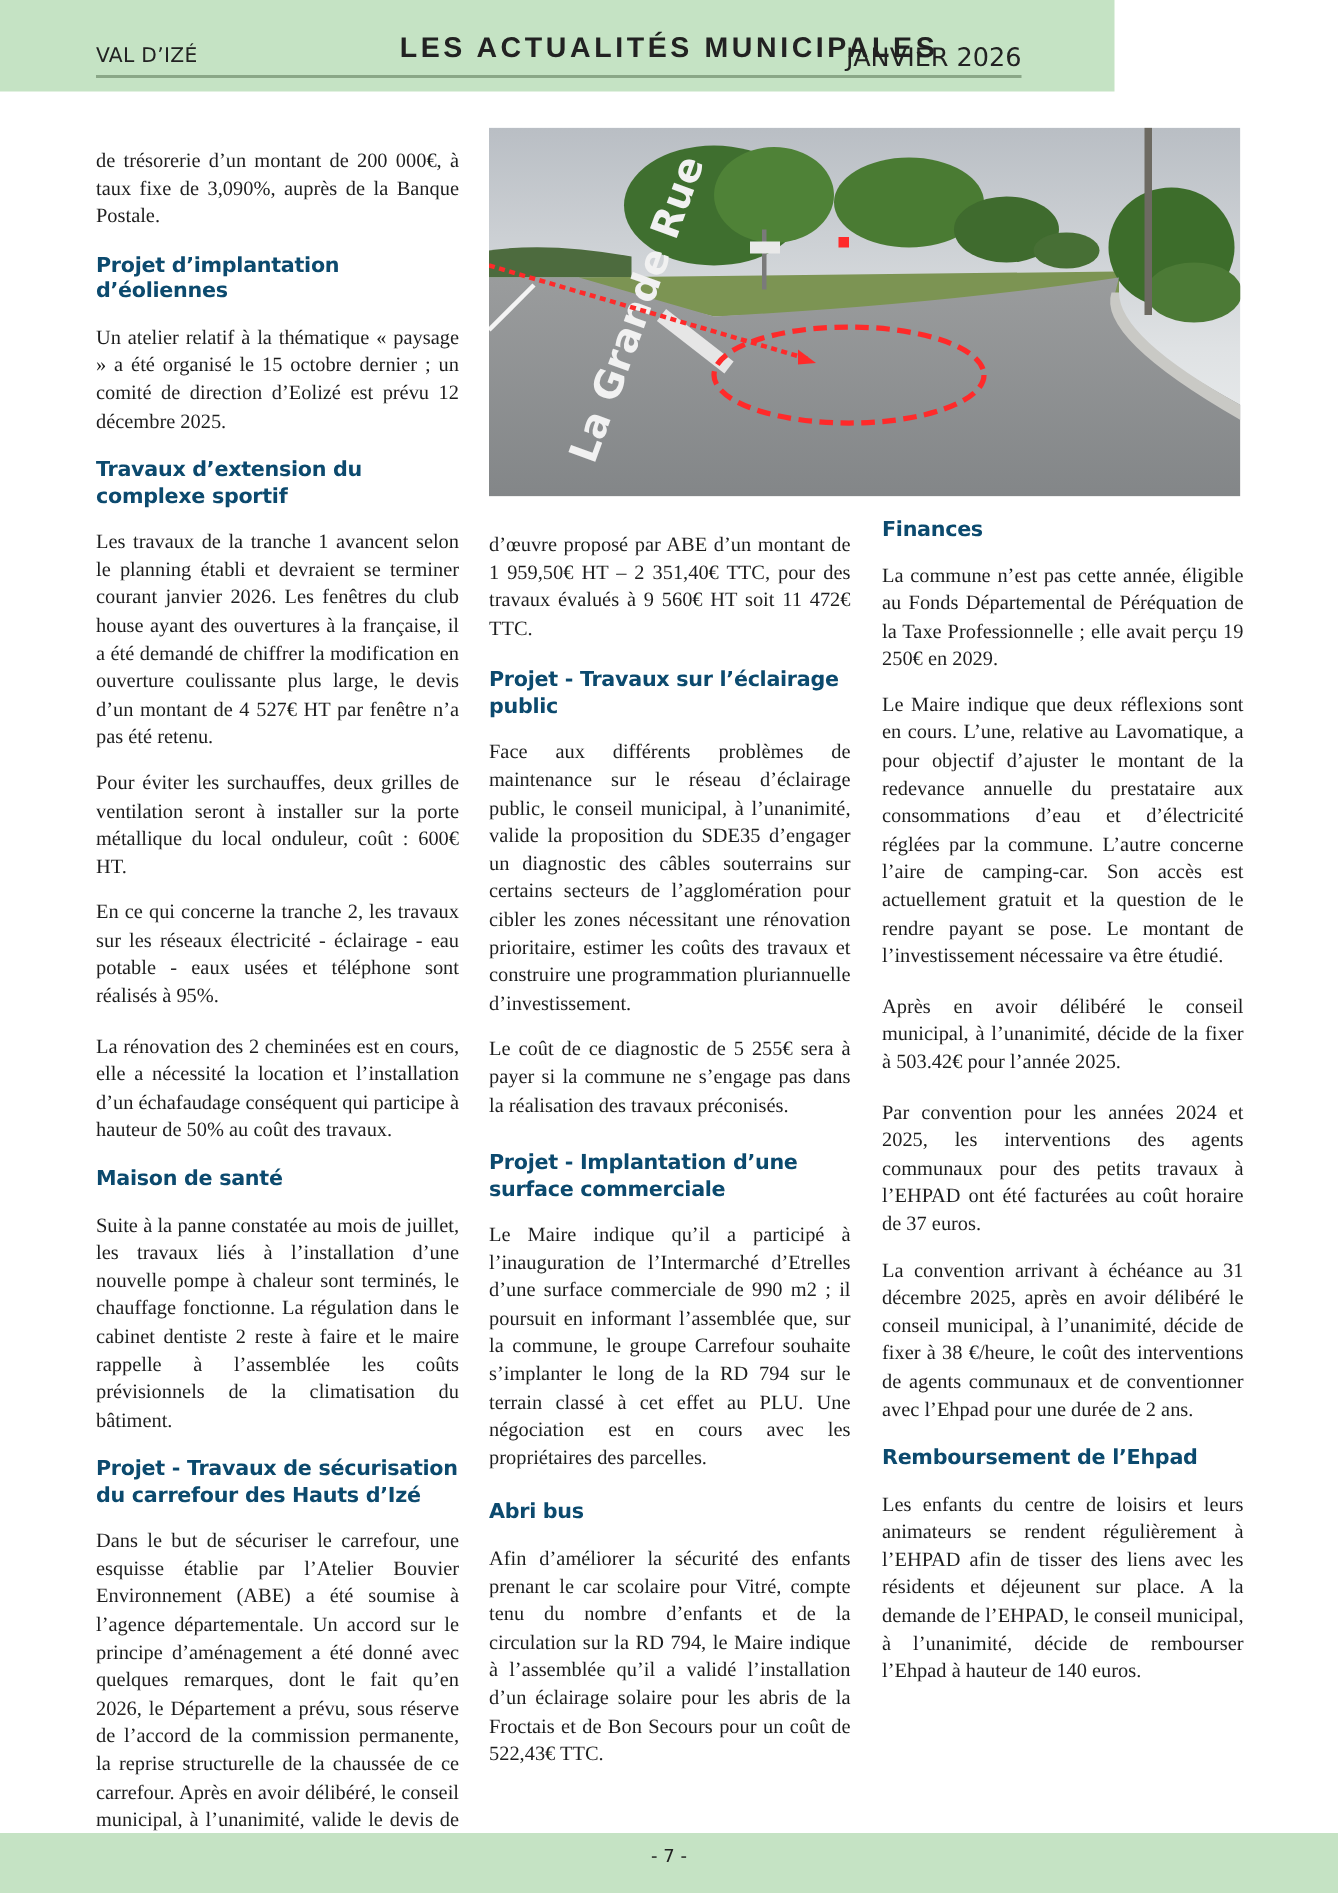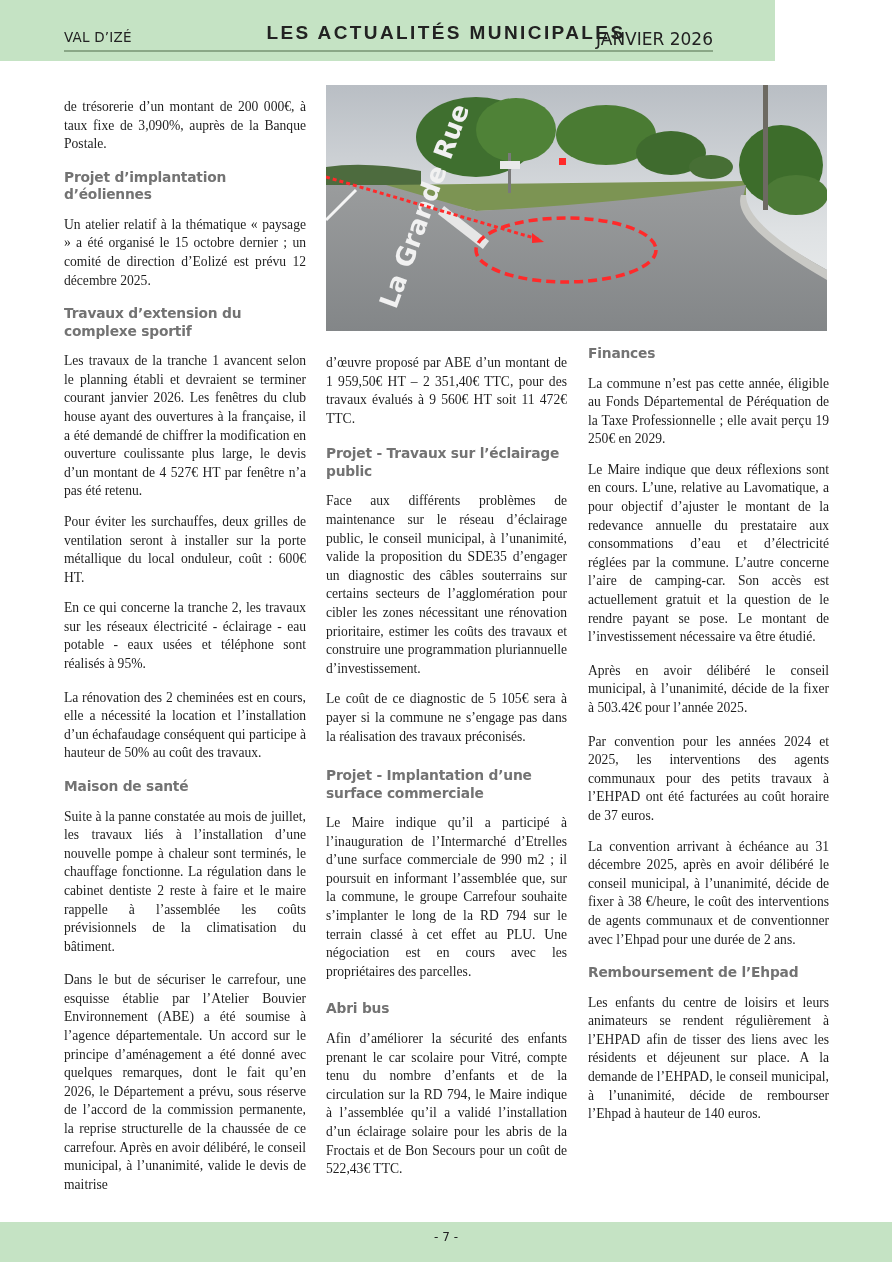--- a/index.html
+++ b/index.html
@@ -1,30 +1,30 @@
 <!DOCTYPE html>
 <html><head>
 <meta charset="utf-8">
 <style>
   html, body { margin:0; padding:0; }
   body { width:892px; height:1262px; background:#ffffff; position:relative; overflow:hidden; font-family:"Liberation Serif", serif; color:#1e1e1e; }
-  .header { position:absolute; left:0; top:0; width:743px; height:61px; background:#c5e3c4;padding-left:32px; }
+  .header { position:absolute; left:0; top:0; width:743px; height:61px; background:#c5e3c4; }
   .header .left { position:absolute; left:64px; top:29px; font-family:"DejaVu Sans", sans-serif; font-size:13.5px; color:#222; letter-spacing:0.2px; }
   .header .title { position:absolute; left:0; width:892px; text-align:center; top:22px; font-family:Liberation Sans, sans-serif; font-weight:bold; font-size:19px; letter-spacing:2.4px; color:#222; }
   .header .right { position:absolute; right:62px; top:29px; font-family:"DejaVu Sans", sans-serif; font-size:17px; color:#222; }
   .header .rule { position:absolute; left:64px; right:62px; top:50px; height:2px; background:#8aa787; }
   .footer { position:absolute; left:0; top:1222px; width:892px; height:40px; background:#c5e3c4; }
   .footer .pg { position:absolute; left:0; width:892px; text-align:center; top:8px; font-family:"DejaVu Sans", sans-serif; font-size:12px; color:#222; }
 
   .col { position:absolute; }
   .c1 { left:64px; top:86px; width:242px; }
   .c2 { left:326px; top:342px; width:241px; }
   .c3 { left:588px; top:345px; width:241px; }
 
-  h2 { margin:0 0 5px 0; font-family:"DejaVu Sans", sans-serif; font-weight:bold; font-size:13.8px; line-height:17.5px; color:#737373; letter-spacing:-0.2px; }
+  h2 { margin:0 0 5px 0; font-family:"DejaVu Sans", sans-serif; font-weight:bold; font-size:13.8px; line-height:17.5px; color:#0c4a6e; letter-spacing:-0.2px; }
   p { margin:12px 0 6px 0; font-size:13.6px; line-height:18.6px; text-align:justify; hyphens:none; }
   .sec { margin-bottom:15px; }
   .photo { position:absolute; left:326px; top:85px; width:501px; height:246px; overflow:hidden; }
 </style>
 </head>
 <body>
 
 <div class="header">
   <span class="left">VAL D’IZÉ</span>
   <span class="title">LES ACTUALITÉS MUNICIPALES</span>
@@ -86,31 +86,32 @@
     <p>En ce qui concerne la tranche 2, les travaux sur les réseaux électricité - éclairage - eau potable - eaux usées et téléphone sont réalisés à 95%.</p>
   </div>
   <div class="sec">
     <p>La rénovation des 2 cheminées est en cours, elle a nécessité la location et l’installation d’un échafaudage conséquent qui participe à hauteur de 50% au coût des travaux.</p>
   </div>
   <div class="sec">
     <h2>Maison de santé</h2>
     <p>Suite à la panne constatée au mois de juillet, les travaux liés à l’installation d’une nouvelle pompe à chaleur sont terminés, le chauffage fonctionne. La régulation dans le cabinet dentiste 2 reste à faire et le maire rappelle à l’assemblée les coûts prévisionnels de la climatisation du bâtiment.</p>
   </div>
   <div class="sec">
+    <h2>Projet - Travaux de sécurisation du carrefour des Hauts d’Izé</h2>
     <p>Dans le but de sécuriser le carrefour, une esquisse établie par l’Atelier Bouvier Environnement (ABE) a été soumise à l’agence départementale. Un accord sur le principe d’aménagement a été donné avec quelques remarques, dont le fait qu’en 2026, le Département a prévu, sous réserve de l’accord de la commission permanente, la reprise structurelle de la chaussée de ce carrefour. Après en avoir délibéré, le conseil municipal, à l’unanimité, valide le devis de maitrise</p>
   </div>
 </div>
 
 <div class="col c2">
   <p>d’œuvre proposé par ABE d’un montant de 1 959,50€ HT – 2 351,40€ TTC, pour des travaux évalués à 9 560€ HT soit 11 472€ TTC.</p>
   <div style="height:11px"></div>
   <div class="sec">
     <h2>Projet - Travaux sur l’éclairage public</h2>
     <p>Face aux différents problèmes de maintenance sur le réseau d’éclairage public, le conseil municipal, à l’unanimité, valide la proposition du SDE35 d’engager un diagnostic des câbles souterrains sur certains secteurs de l’agglomération pour cibler les zones nécessitant une rénovation prioritaire, estimer les coûts des travaux et construire une programmation pluriannuelle d’investissement.</p>
-    <p>Le coût de ce diagnostic de 5 105€ sera à payer si la commune ne s’engage pas dans la réalisation des travaux préconisés.</p>
+    <p>Le coût de ce diagnostic de 5 255€ sera à payer si la commune ne s’engage pas dans la réalisation des travaux préconisés.</p>
   </div>
   <div style="height:6px"></div>
   <div class="sec">
     <h2>Projet - Implantation d’une surface commerciale</h2>
     <p>Le Maire indique qu’il a participé à l’inauguration de l’Intermarché d’Etrelles d’une surface commerciale de 990 m2 ; il poursuit en informant l’assemblée que, sur la commune, le groupe Carrefour souhaite s’implanter le long de la RD 794 sur le terrain classé à cet effet au PLU. Une négociation est en cours avec les propriétaires des parcelles.</p>
   </div>
   <div style="height:4px"></div>
   <div class="sec">
     <h2>Abri bus</h2>
     <p>Afin d’améliorer la sécurité des enfants prenant le car scolaire pour Vitré, compte tenu du nombre d’enfants et de la circulation sur la RD 794, le Maire indique à l’assemblée qu’il a validé l’installation d’un éclairage solaire pour les abris de la Froctais et de Bon Secours pour un coût de 522,43€ TTC.</p>

